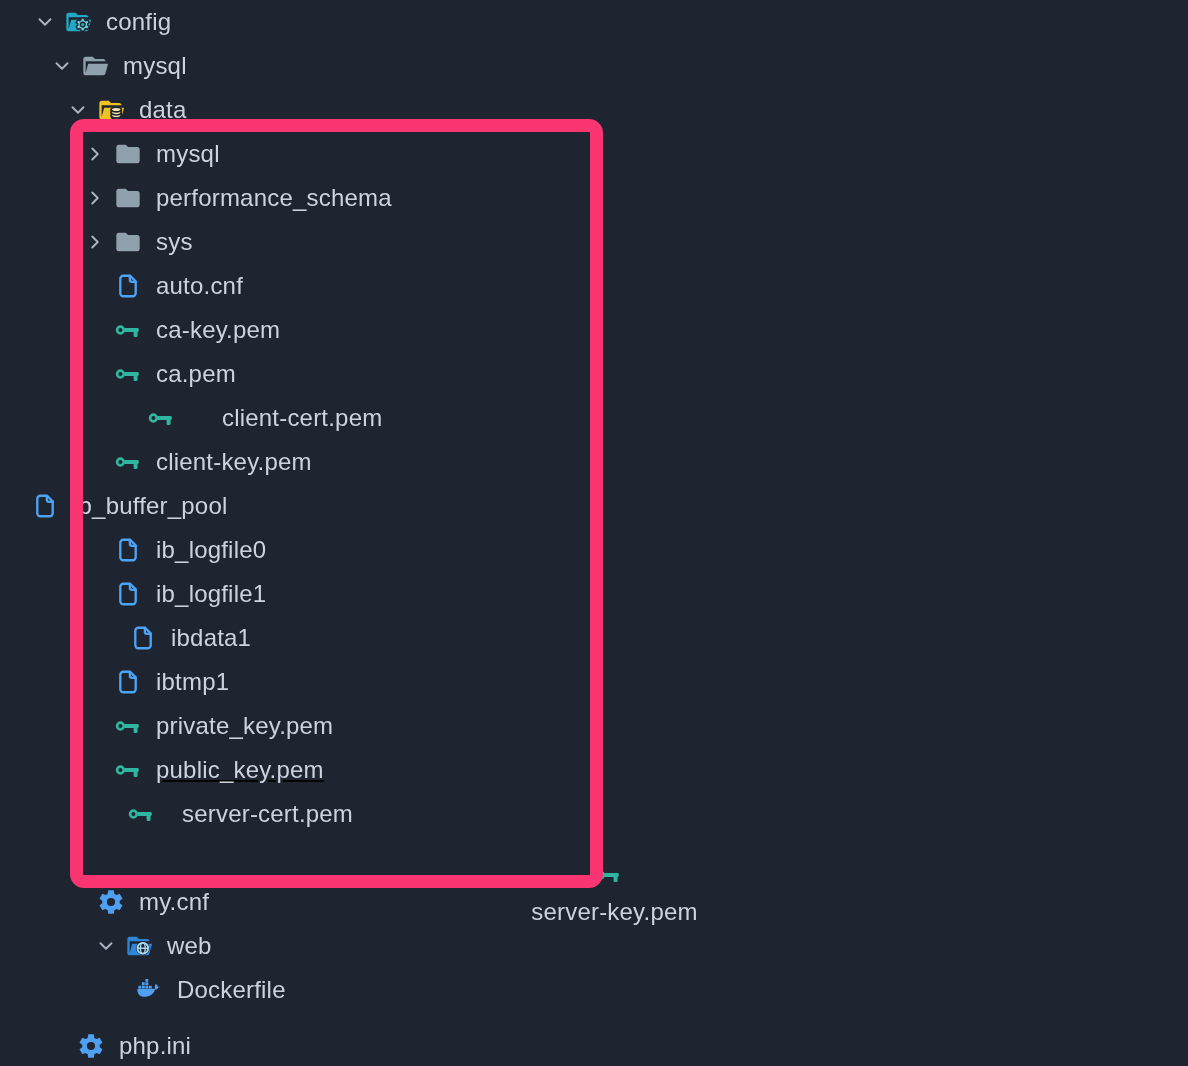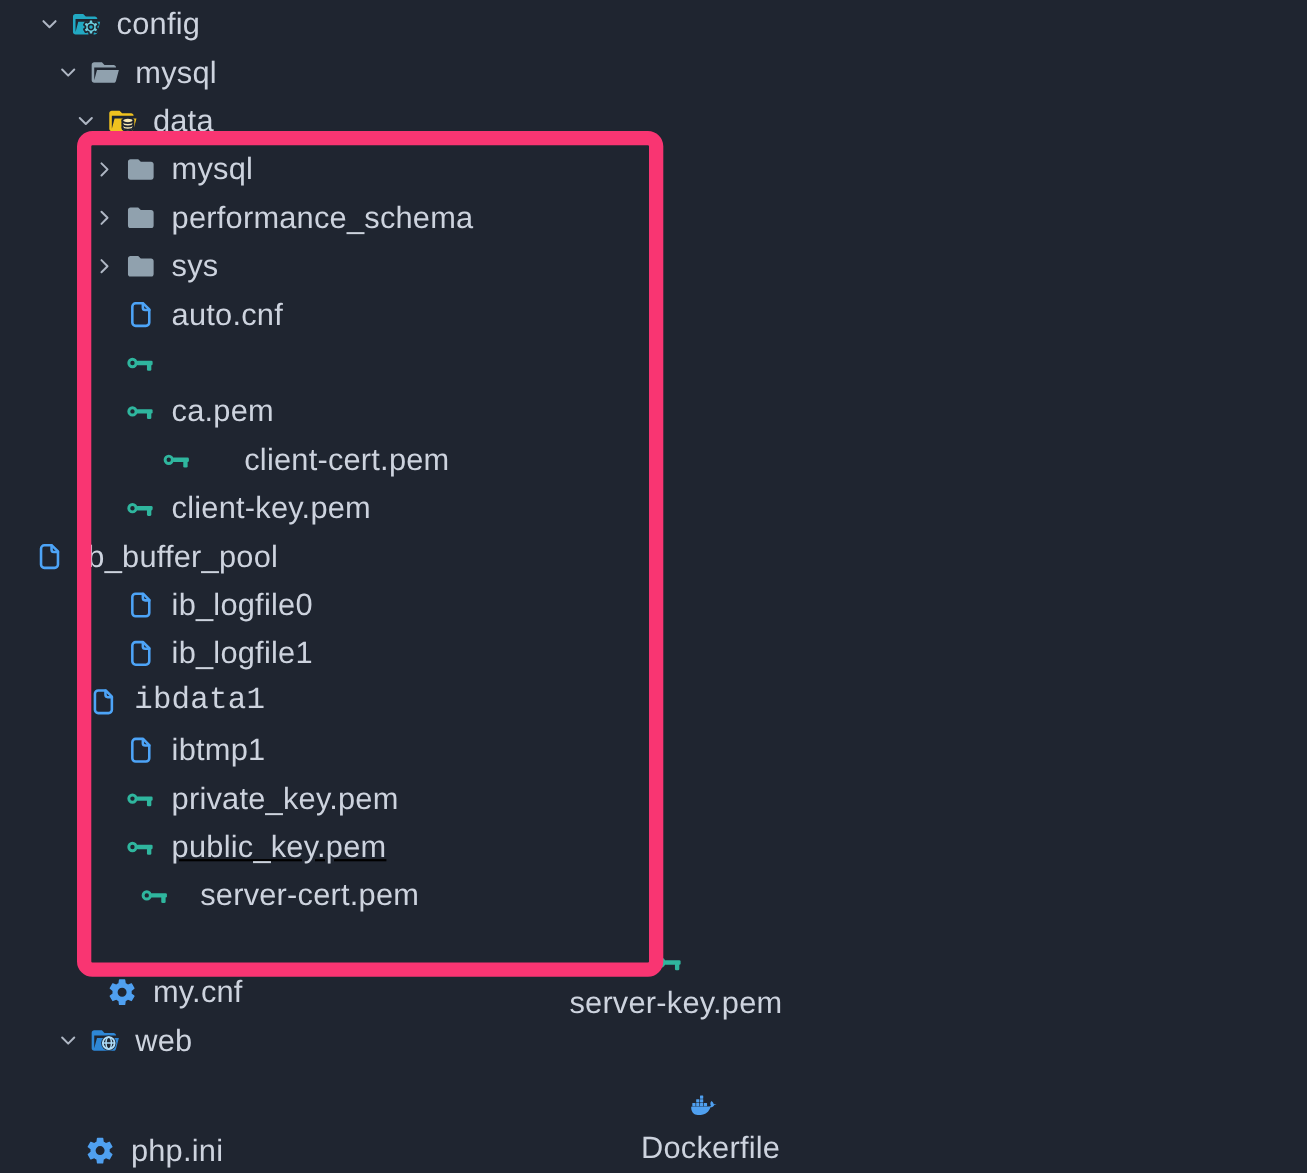--- a/index.html
+++ b/index.html
@@ -18,21 +18,21 @@
     width:24px;height:24px;flex:0 0 24px;margin-right:6px;
     display:flex;align-items:center;justify-content:center;
   }
   .chev svg{width:22px;height:22px;display:block;}
   .icon{
     width:30px;height:30px;flex:0 0 30px;margin-right:13px;
     display:flex;align-items:center;justify-content:center;
   }
   .icon svg{width:28px;height:28px;display:block;}
   .label{
-    font-size:28px;line-height:44px;color:var(--text,#cdd3de);
+    font-size:24px;line-height:44px;color:var(--text,#cdd3de);
     letter-spacing:.2px;white-space:nowrap;
   }
   .highlight-rect{
     position:absolute;left:70px;top:119px;width:533px;height:769px;
     box-sizing:border-box;border:13px solid var(--highlight-pink,#f93572);
     border-radius:14px;pointer-events:none;
   }
 </style>
 </head>
 <body>
@@ -210,20 +210,21 @@
     <span class="label">auto.cnf</span>
   </div>
 
   <div class="row" style="padding-left: 83px;">
     <span class="chev"></span>
     <span class="icon">
         <svg viewBox="0 0 24 24">
           <use href="#key-icon"></use>
         </svg>
       </span>
+    <span class="label">ca-key.pem</span>
   </div>
 
   <div class="row" style="padding-left: 83px;">
     <span class="chev"></span>
     <span class="icon">
         <svg viewBox="0 0 24 24">
           <use href="#key-icon"></use>
         </svg>
       </span>
     <span class="label">ca.pem</span>
@@ -272,21 +273,21 @@
   <div class="row" style="padding-left: 83px;">
     <span class="chev"></span>
     <span class="icon">
         <svg viewBox="0 0 24 24">
           <use href="#file-icon"></use>
         </svg>
       </span>
     <span class="label">ib_logfile1</span>
   </div>
 
-  <div class="row" style="padding-left: 49px; font-family: Liberation Mono, monospace;">
+  <div class="row" style="padding-left: 98px;">
     <span class="chev"></span>
     <span class="icon">
         <svg viewBox="0 0 24 24">
           <use href="#file-icon"></use>
         </svg>
       </span>
     <span class="label">ibdata1</span>
   </div>
 
   <div class="row" style="padding-left: 83px;">
@@ -342,35 +343,35 @@
   <div class="row" style="padding-left: 66px;">
     <span class="chev"></span>
     <span class="icon">
         <svg viewBox="0 0 24 24">
           <use href="#gear-icon"></use>
         </svg>
       </span>
     <span class="label">my.cnf</span>
   </div>
 
-  <div class="row" style="padding-left: 50px;">
+  <div class="row" style="padding-left: 50px; margin-left: 44px;">
     <span class="chev">
         <svg viewBox="0 0 24 24">
           <use href="#chev-down"></use>
         </svg>
       </span>
     <span class="icon">
         <svg viewBox="0 0 24 24">
           <use href="#web-folder-icon"></use>
         </svg>
       </span>
     <span class="label">web</span>
   </div>
 
-  <div class="row" style="padding-left: 104px; flex-direction: column;">
+  <div class="row" style="padding-left: 104px;">
     <span class="chev"></span>
     <span class="icon">
         <svg viewBox="0 0 24 24">
           <use href="#docker-icon"></use>
         </svg>
       </span>
     <span class="label">Dockerfile</span>
   </div>
 
   <div class="row" style="padding-left: 46px; margin-top: 12px;">

